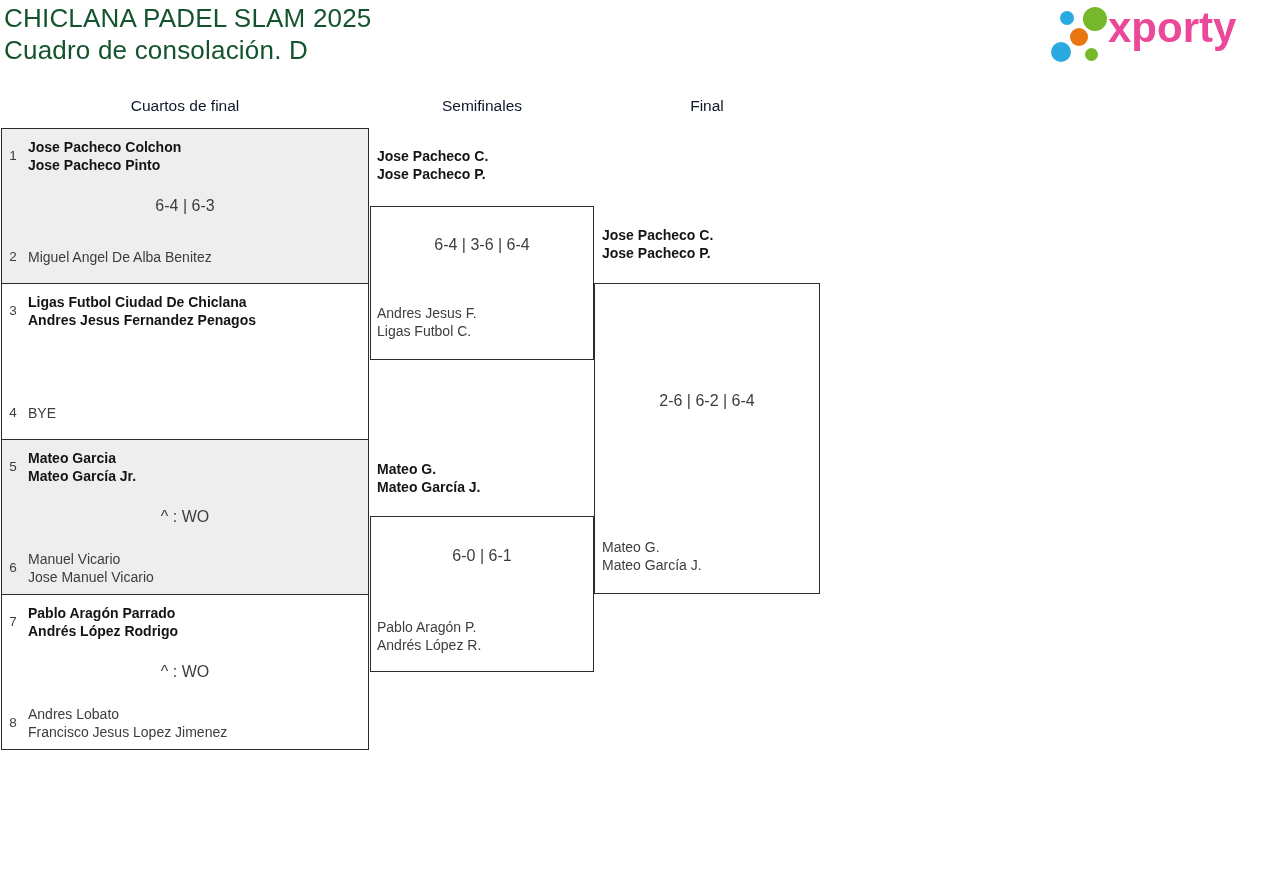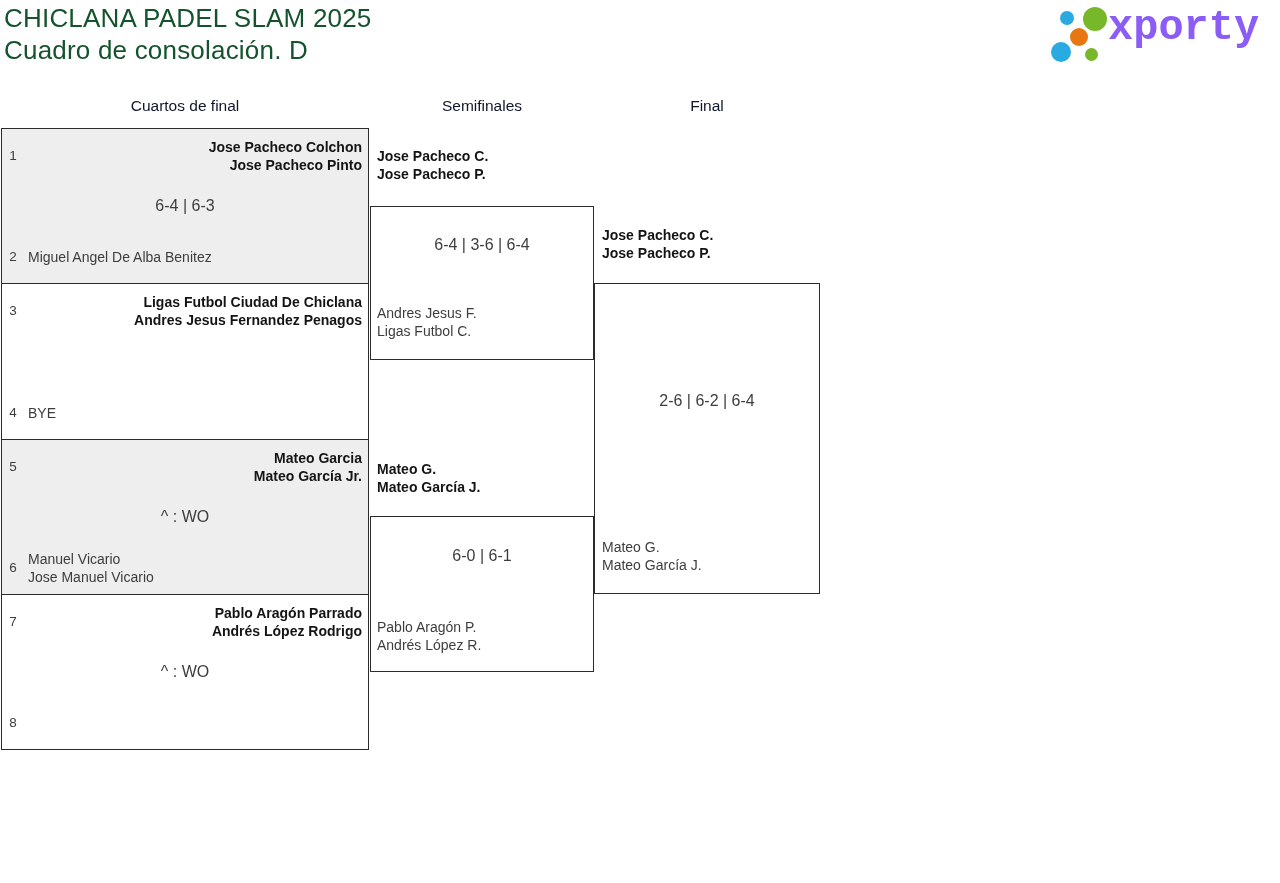--- a/index.html
+++ b/index.html
@@ -17,22 +17,22 @@
   
   .logo { left: 1048px; top: 4px; width: 230px; height: 62px; cursor: pointer; }
   .dot { position: absolute; border-radius: 50%; }
   .dot-blue-small  { left: 12px; top: 7px;  width: 14px; height: 14px; background: #29abe2; }
   .dot-green-big   { left: 35px; top: 3px;  width: 24px; height: 24px; background: #76b82a; }
   .dot-orange      { left: 22px; top: 24px; width: 18px; height: 18px; background: #e87611; }
   .dot-blue-big    { left: 3px;  top: 38px; width: 20px; height: 20px; background: #29abe2; }
   .dot-green-small { left: 37px; top: 44px; width: 13px; height: 13px; background: #76b82a; }
   .wordmark {
     position: absolute; left: 60px; top: 0px; line-height: 48px;
-    font-size: 42px; font-weight: 700; color: #8b5cf6; letter-spacing: 0px;
-    font-family: Liberation Mono, monospace;
+    font-size: 42px; font-weight: 700; color: #ec4899; letter-spacing: 0px;
+    font-family: Liberation Sans, sans-serif;
   }
 
   
   .round-header {
     top: 97px; text-align: center; font-size: 15.5px; font-weight: 400;
     color: #0f172a; line-height: 18px;
   }
   .rh-qf { left: 0px;   width: 370px; }
   .rh-sf { left: 370px; width: 224px; }
   .rh-f  { left: 594px; width: 226px; }
@@ -43,21 +43,21 @@
     border: 1.5px solid #2b2b2b; box-sizing: border-box;
     display: flex; flex-direction: column; background: #ffffff;
   }
   .qf-cell { flex: 1 1 0; position: relative; border-bottom: 1.5px solid #2b2b2b; }
   .qf-cell:last-child { border-bottom: none; }
   .qf-cell.gray { background: #eeeeee; }
 
   .team-lines { font-size: 14px; line-height: 18px; color: #3d3d3d; }
   .team-lines.winner { font-weight: 700; color: #141414; }
 
-  .slot-top    { position: absolute; left: 26px; right: 6px; top: 9px;    height: 36px; display: flex; flex-direction: column; justify-content: center; text-align: right; }
+  .slot-top    { position: absolute; left: 26px; right: 6px; top: 9px;    height: 36px; display: flex; flex-direction: column; justify-content: center; }
   .slot-bottom { position: absolute; left: 26px; right: 2px; bottom: 8px; height: 36px; display: flex; flex-direction: column; justify-content: center; }
   .seed { position: absolute; left: 0; width: 22px; text-align: center; font-size: 13.5px; color: #3d3d3d; line-height: 18px; }
   .seed-top { top: 18px; } .seed-bottom { bottom: 17px; }
   .score-line {
     position: absolute; left: 0; right: 0; top: 50%; margin-top: -9px;
     text-align: center; font-size: 16px; line-height: 18px; color: #3d3d3d;
   }
 
   
   .match-box { border: 1.5px solid #2b2b2b; box-sizing: border-box; background: transparent; }
@@ -134,20 +134,24 @@
   </div>
 
   <div class="qf-cell">
     <div class="seed seed-top">7</div>
     <div class="slot-top team-lines winner">
       <div>Pablo Aragón Parrado</div>
       <div>Andrés López Rodrigo</div>
     </div>
     <div class="score-line">^ : WO</div>
     <div class="seed seed-bottom">8</div>
+    <div class="slot-bottom team-lines">
+      <div>Andres Lobato</div>
+      <div>Francisco Jesus Lopez Jimenez</div>
+    </div>
   </div>
 
 </div>
 
 <div class="abs match-box sf1-box"></div>
 <div class="abs match-box sf2-box"></div>
 <div class="abs match-box f-box"></div>
 
 <div class="abs team-lines winner" style="left:377px; top:147px;">
   <div>Jose Pacheco C.</div>

